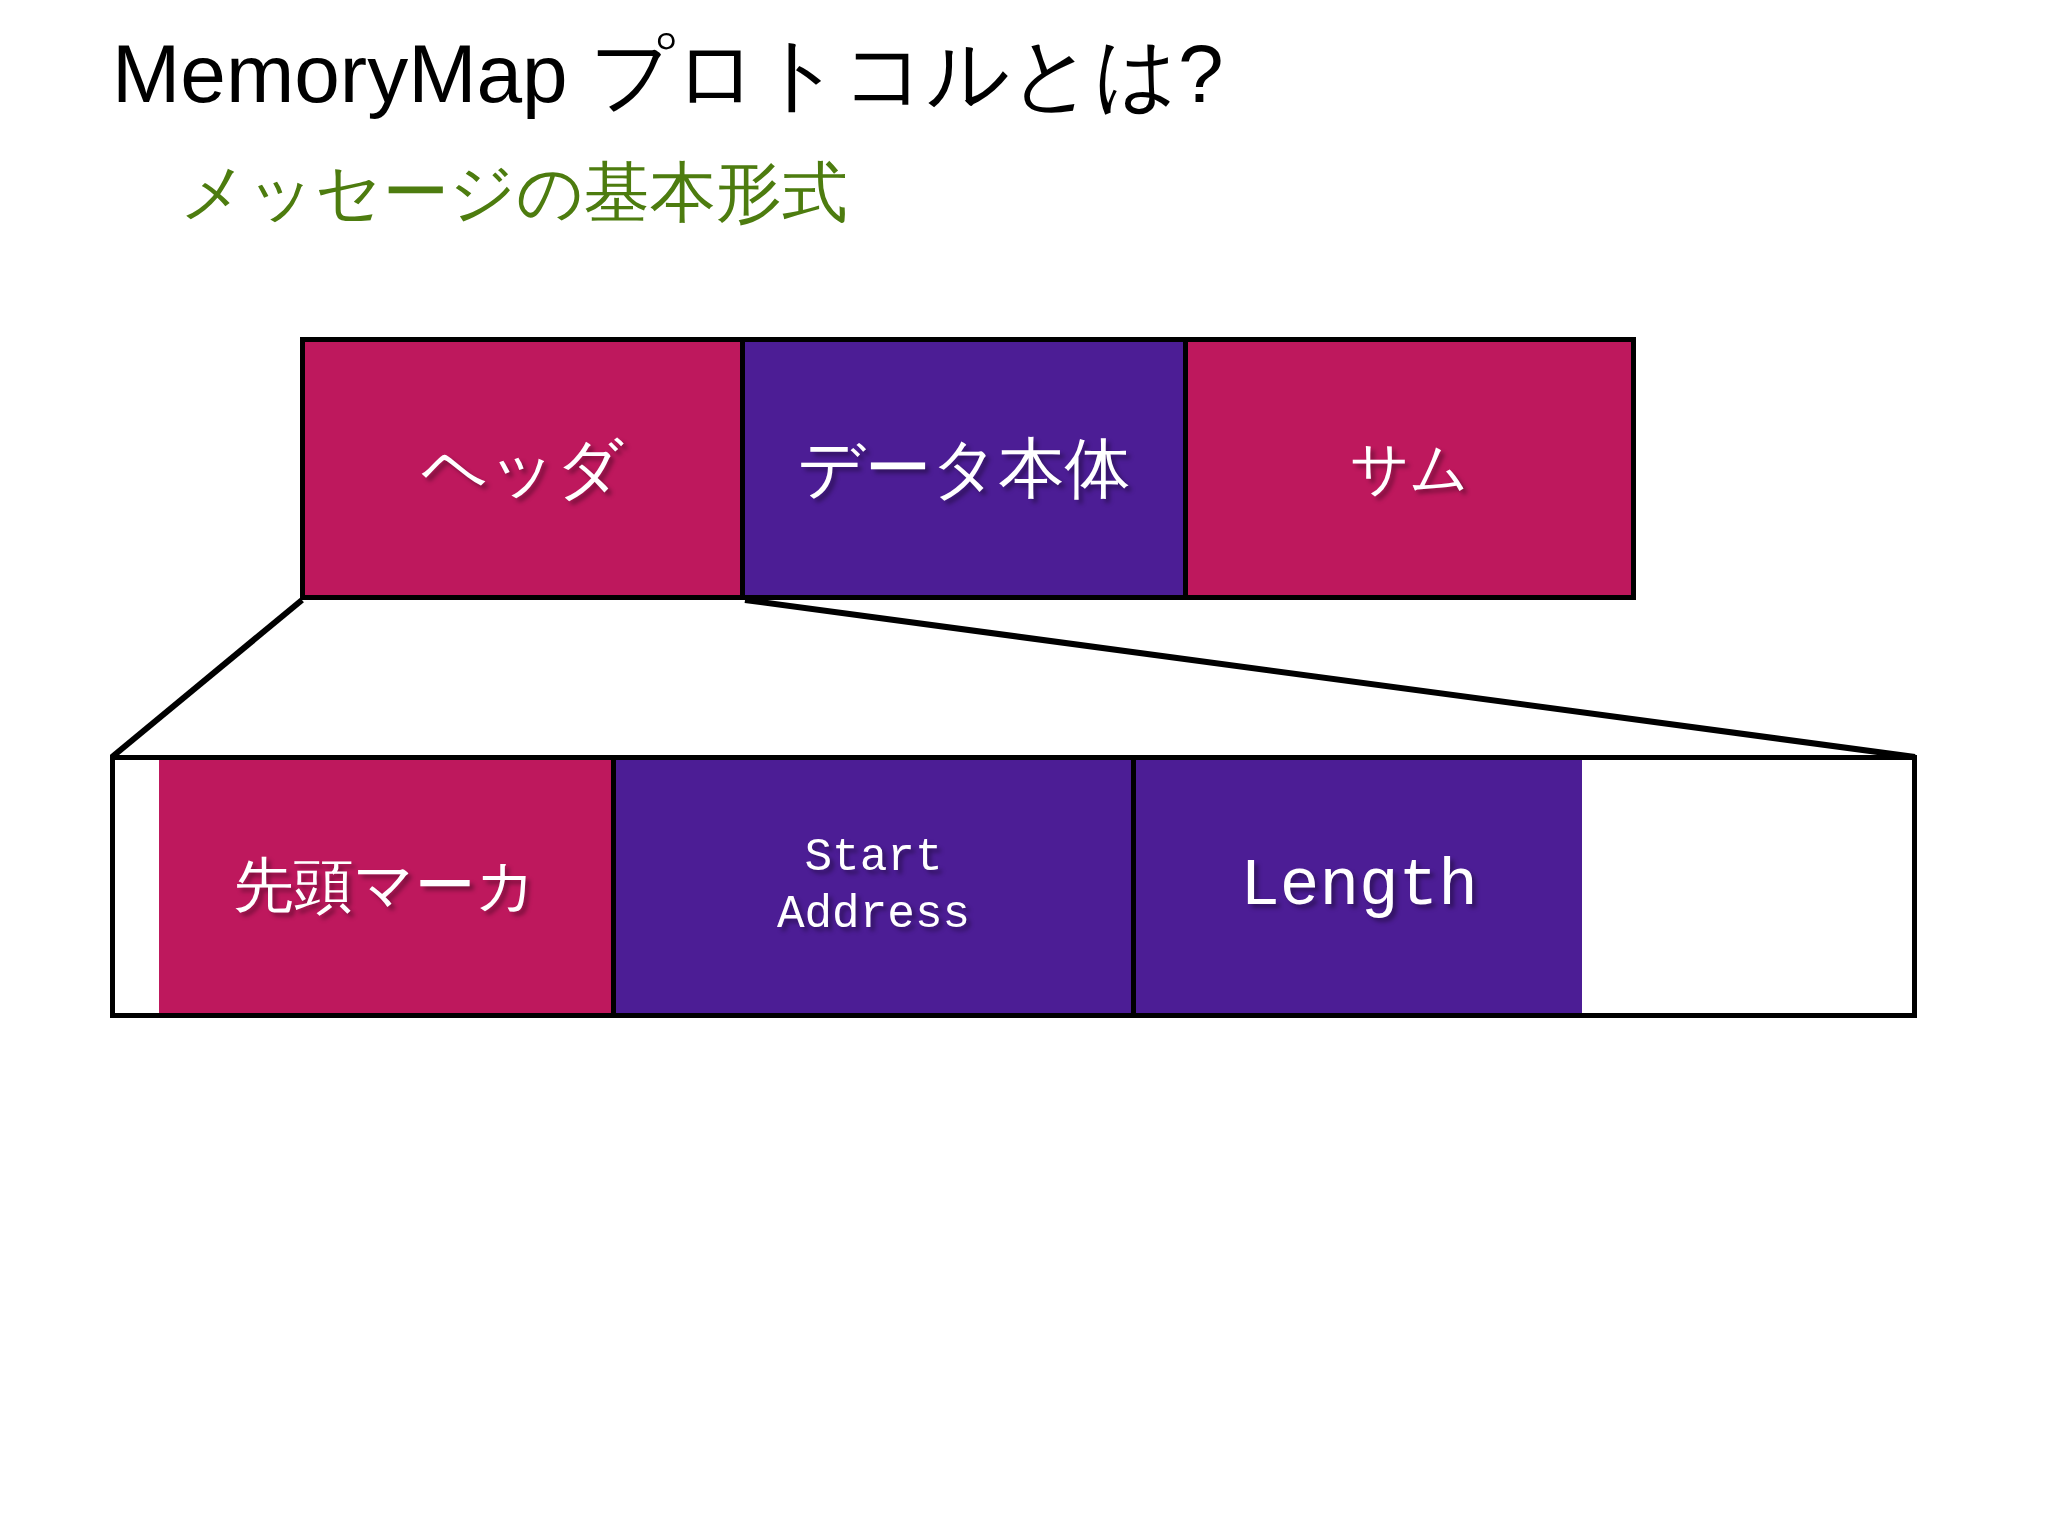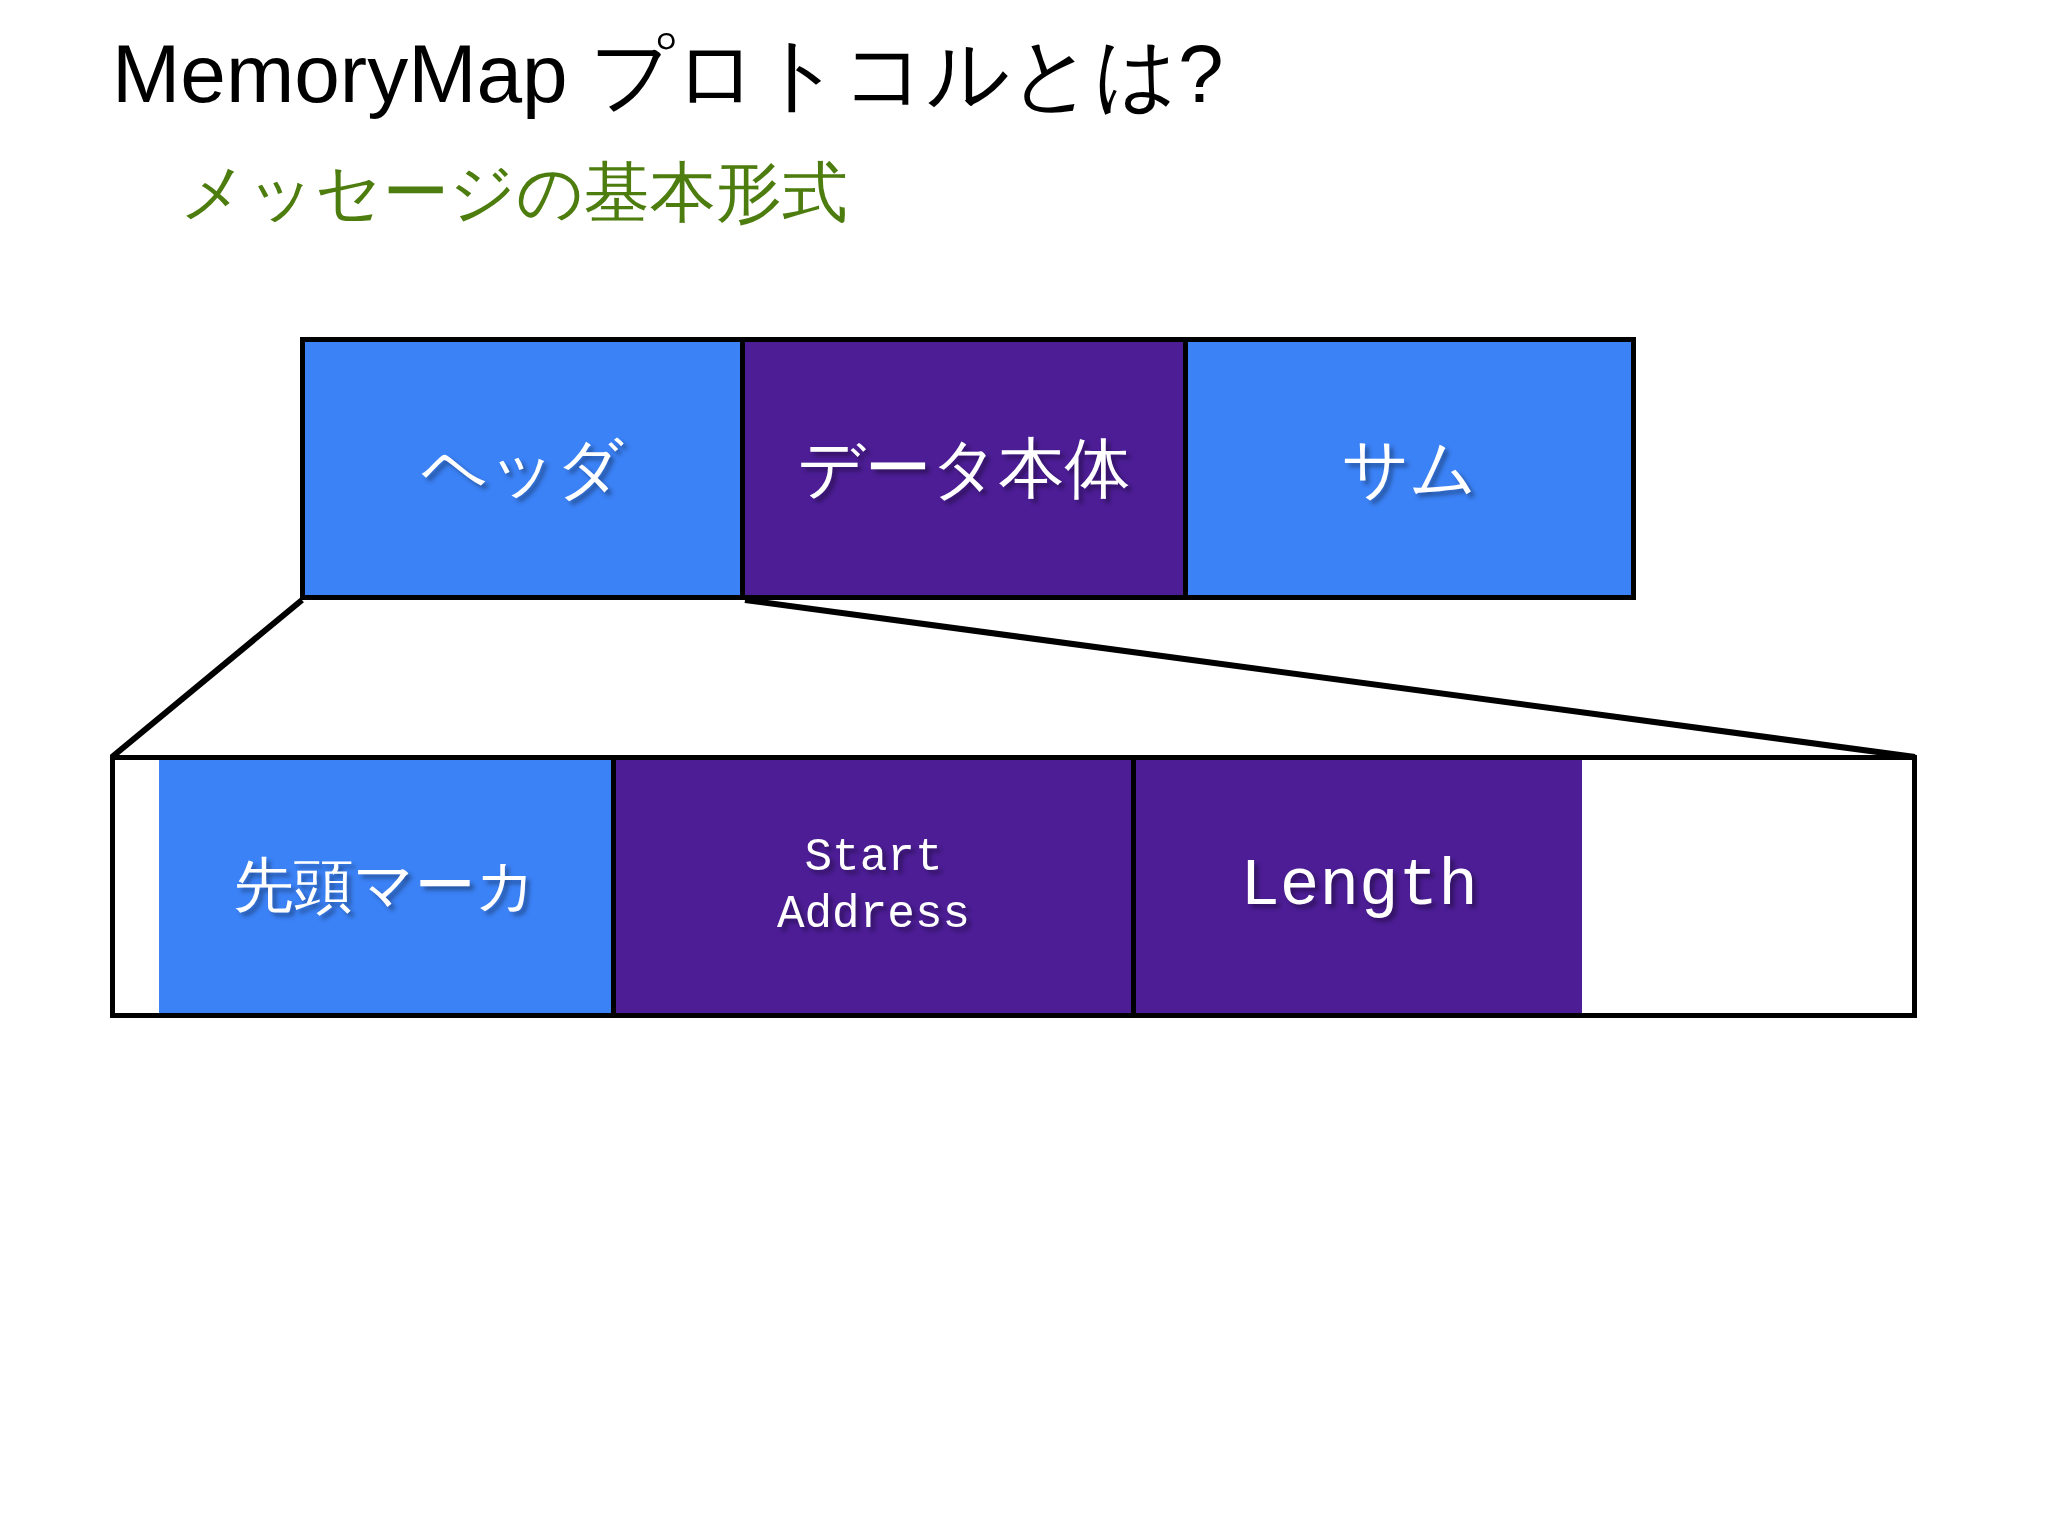--- a/index.html
+++ b/index.html
@@ -78,27 +78,27 @@
     justify-content: center;
     text-align: center;
     color: #ffffff;
     text-shadow: 4px 4px 4px rgba(0, 0, 0, 0.35);
     border-right: 5px solid #000000;
     overflow: hidden;
   }
   .cell:last-child {
     border-right: none;
   }
-  .cell.blue  { background: #3b82f6; }
+  .cell.blue  { background: #be185d; }
   .cell.green { background: #4c1d95; font-family: Liberation Mono, monospace; }
 
   
   #cell-header-field { width: 440px; font-size: 66px; }
   #cell-data-body    { width: 443px; font-size: 66px; }
-  #cell-sum          { width: 443px; font-size: 66px; }
+  #cell-sum          { width: 443px; font-size: 58px; }
 
   
   #cell-start-marker  { width: 457px;  font-size: 60px; }
   #cell-read-or-write { width: 446px;  font-size: 66px; line-height: 1.22; }
   #cell-start-address { width: 520px;  font-size: 46px; line-height: 1.22; }
   #cell-length        { width: 446px;  font-size: 66px; }
 
   .cell-label {
     display: block;
     width: 100%;

